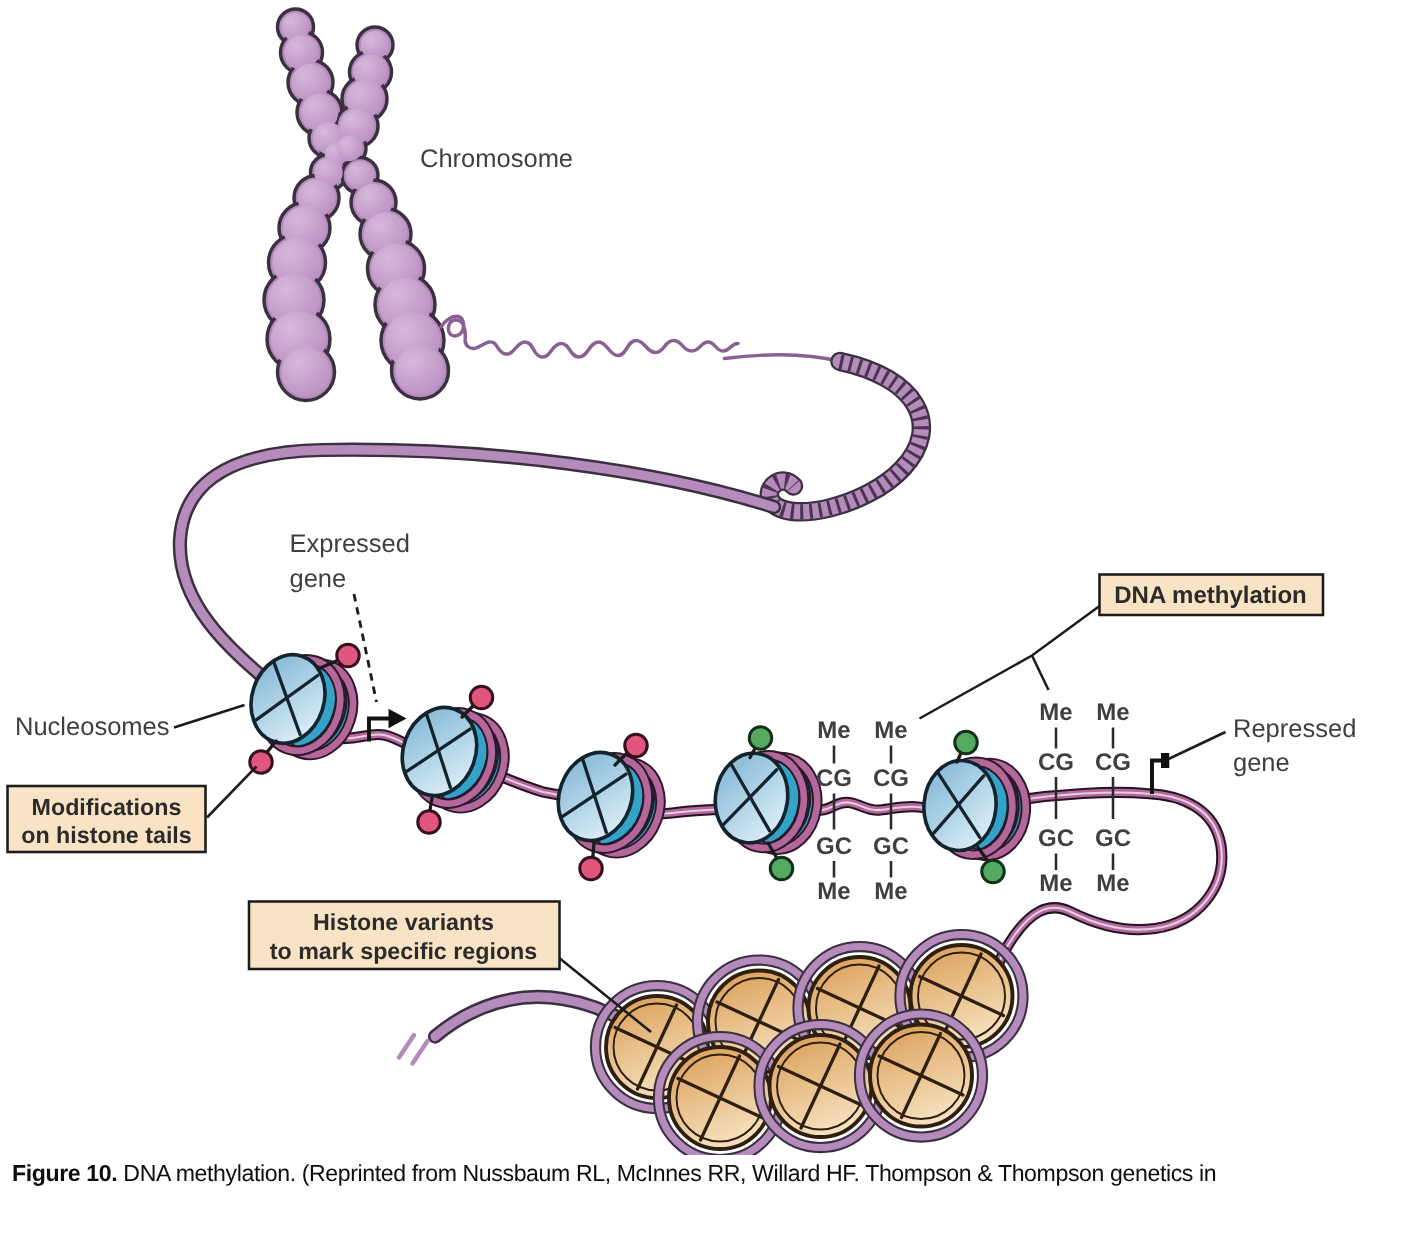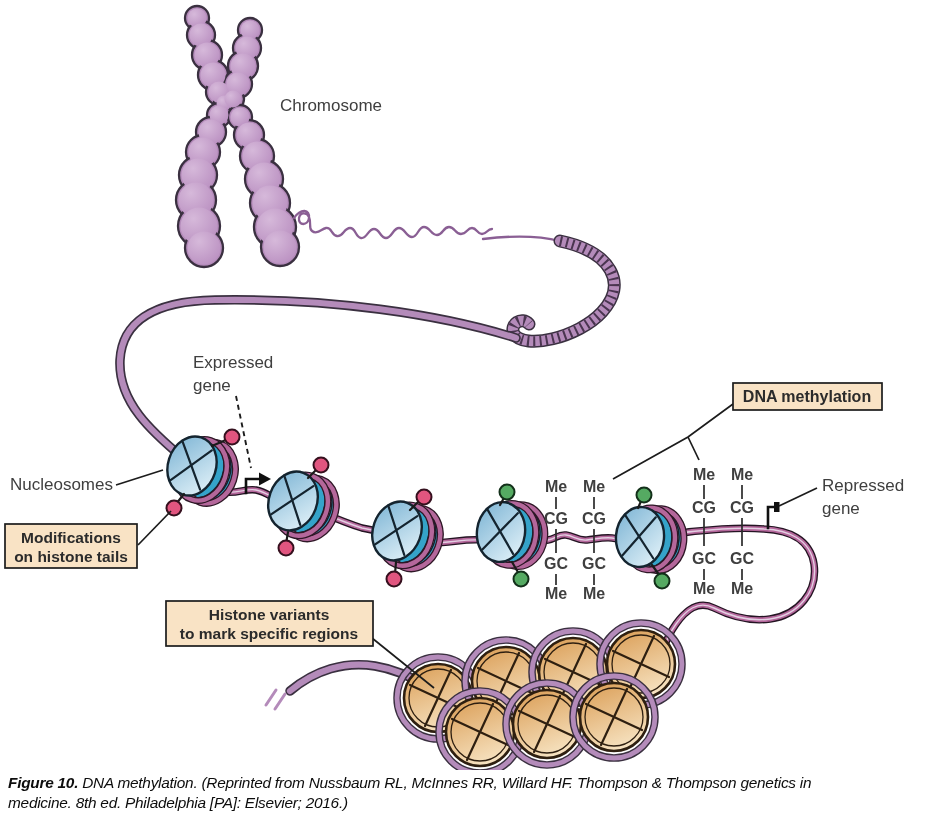--- a/index.html
+++ b/index.html
@@ -36,21 +36,21 @@
   .methylT{font:700 16px "Liberation Sans",sans-serif;fill:var(--text-gray);text-anchor:middle;}
   .methylL{stroke:#2a2a2a;stroke-width:1.7;}
   .leader{stroke:#1c1c1c;stroke-width:1.7;fill:none;}
   .leaderDash{stroke:#1c1c1c;stroke-width:1.9;fill:none;stroke-dasharray:5 4;}
   .boxR{fill:var(--callout-tan);stroke:#1c1c1c;stroke-width:1.7;}
   .boxT{font:700 15.5px "Liberation Sans",sans-serif;fill:#2b2b2b;text-anchor:middle;}
   .arrowLn{fill:none;stroke:#101010;stroke-width:2.6;stroke-linecap:square;}
   .arrowFill{fill:#101010;stroke:none;}
   .brk{stroke:var(--chromatin-purple);stroke-width:3;stroke-linecap:round;}
   .caption{position:absolute;left:8px;top:773px;width:936px;color:#0d0d0d;
-           font-size:15.4px;line-height:20px;letter-spacing:-0.25px;font-style:italic;}
+           font-size:15.4px;line-height:20px;letter-spacing:-0.25px;}
 </style>
 </head>
 <body>
 
 <div id="stage">
 <svg width="950" height="770" viewBox="0 0 950 770">
   <defs>
     <radialGradient id="lumpGrad" cx="0.35" cy="0.3" r="0.85">
       <stop offset="0" stop-color="#d6b9da"></stop>
           <stop offset="1" stop-color="#b88dbf"></stop>
@@ -311,15 +311,14 @@
   <line class="leader" x1="116" y1="485" x2="163" y2="470"></line>
   <text class="lbl" x="10" y="490">Nucleosomes</text>
 
   <line class="leader" x1="817" y1="488" x2="779" y2="506"></line>
   <text class="lbl" x="822" y="491">Repressed</text>
   <text class="lbl" x="822" y="514">gene</text>
 </svg>
 
 <div class="caption">
   <div><b>Figure 10.</b>&nbsp;<span>DNA methylation. (Reprinted from Nussbaum RL, McInnes RR, Willard HF. Thompson &amp; Thompson genetics in</span></div>
-  <div>medicine. 8th ed. Philadelphia [PA]: Elsevier; 2016.)</div>
 </div>
 </div>
 
 </body></html>

